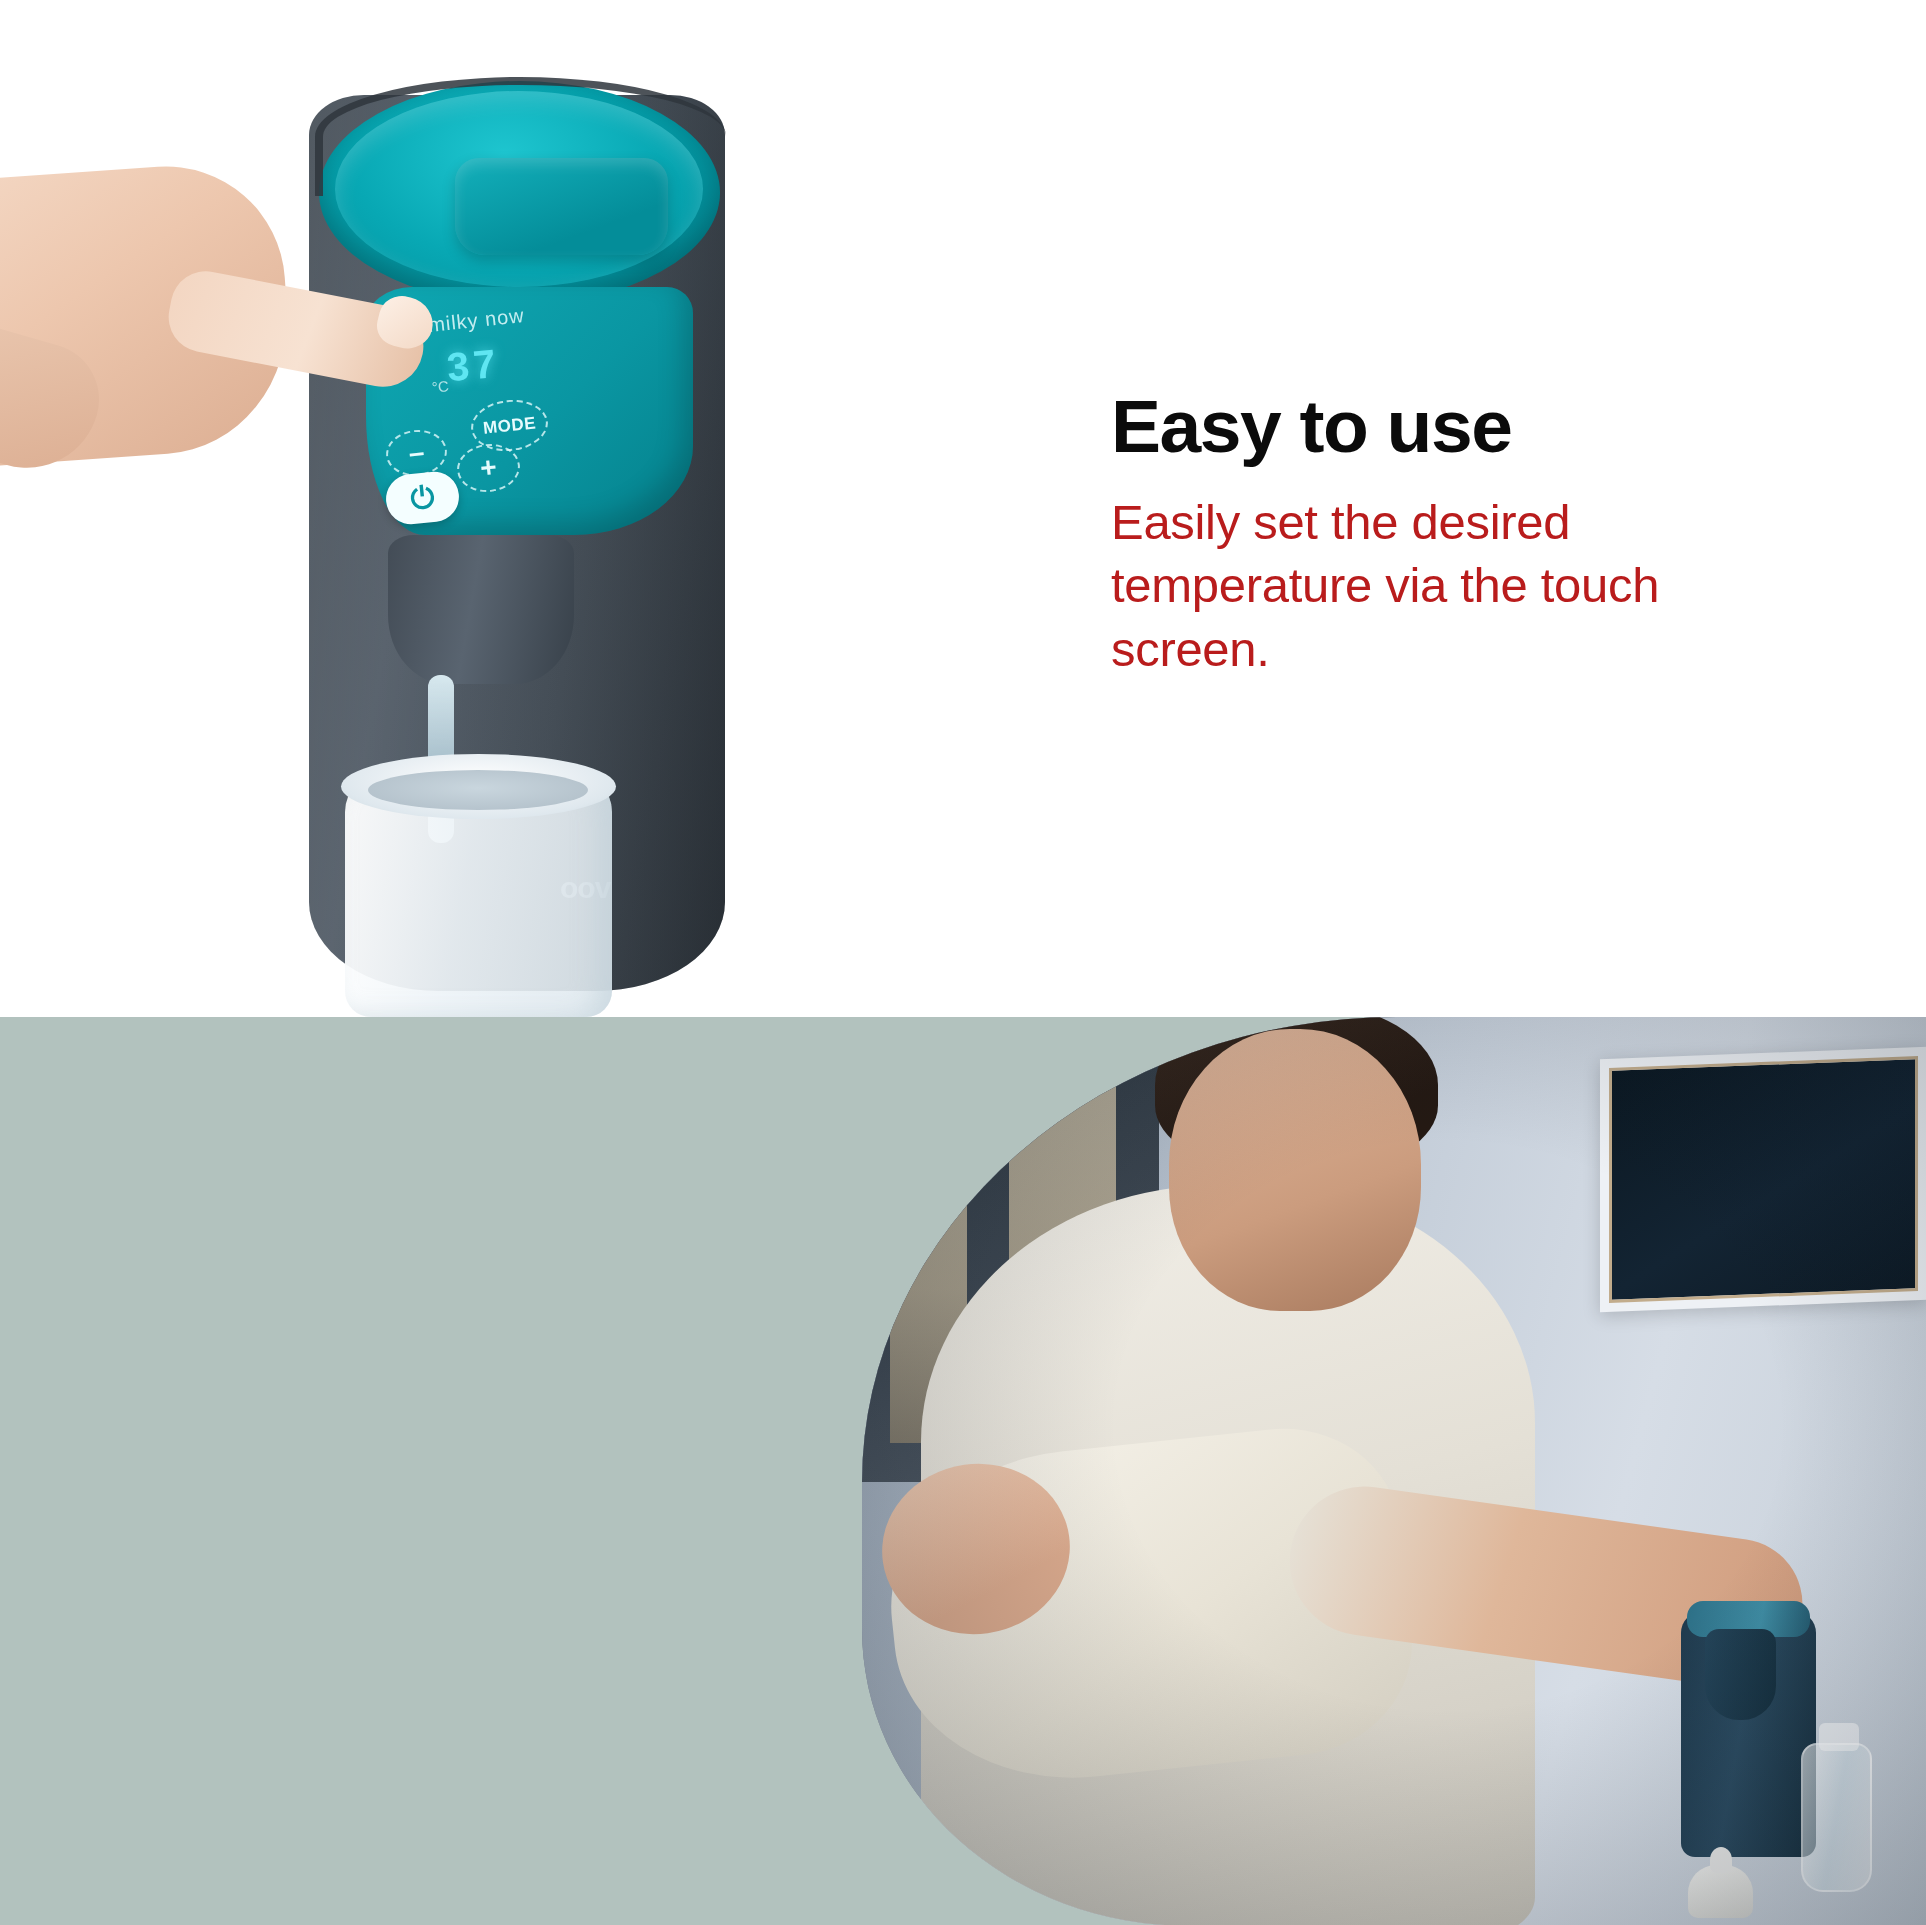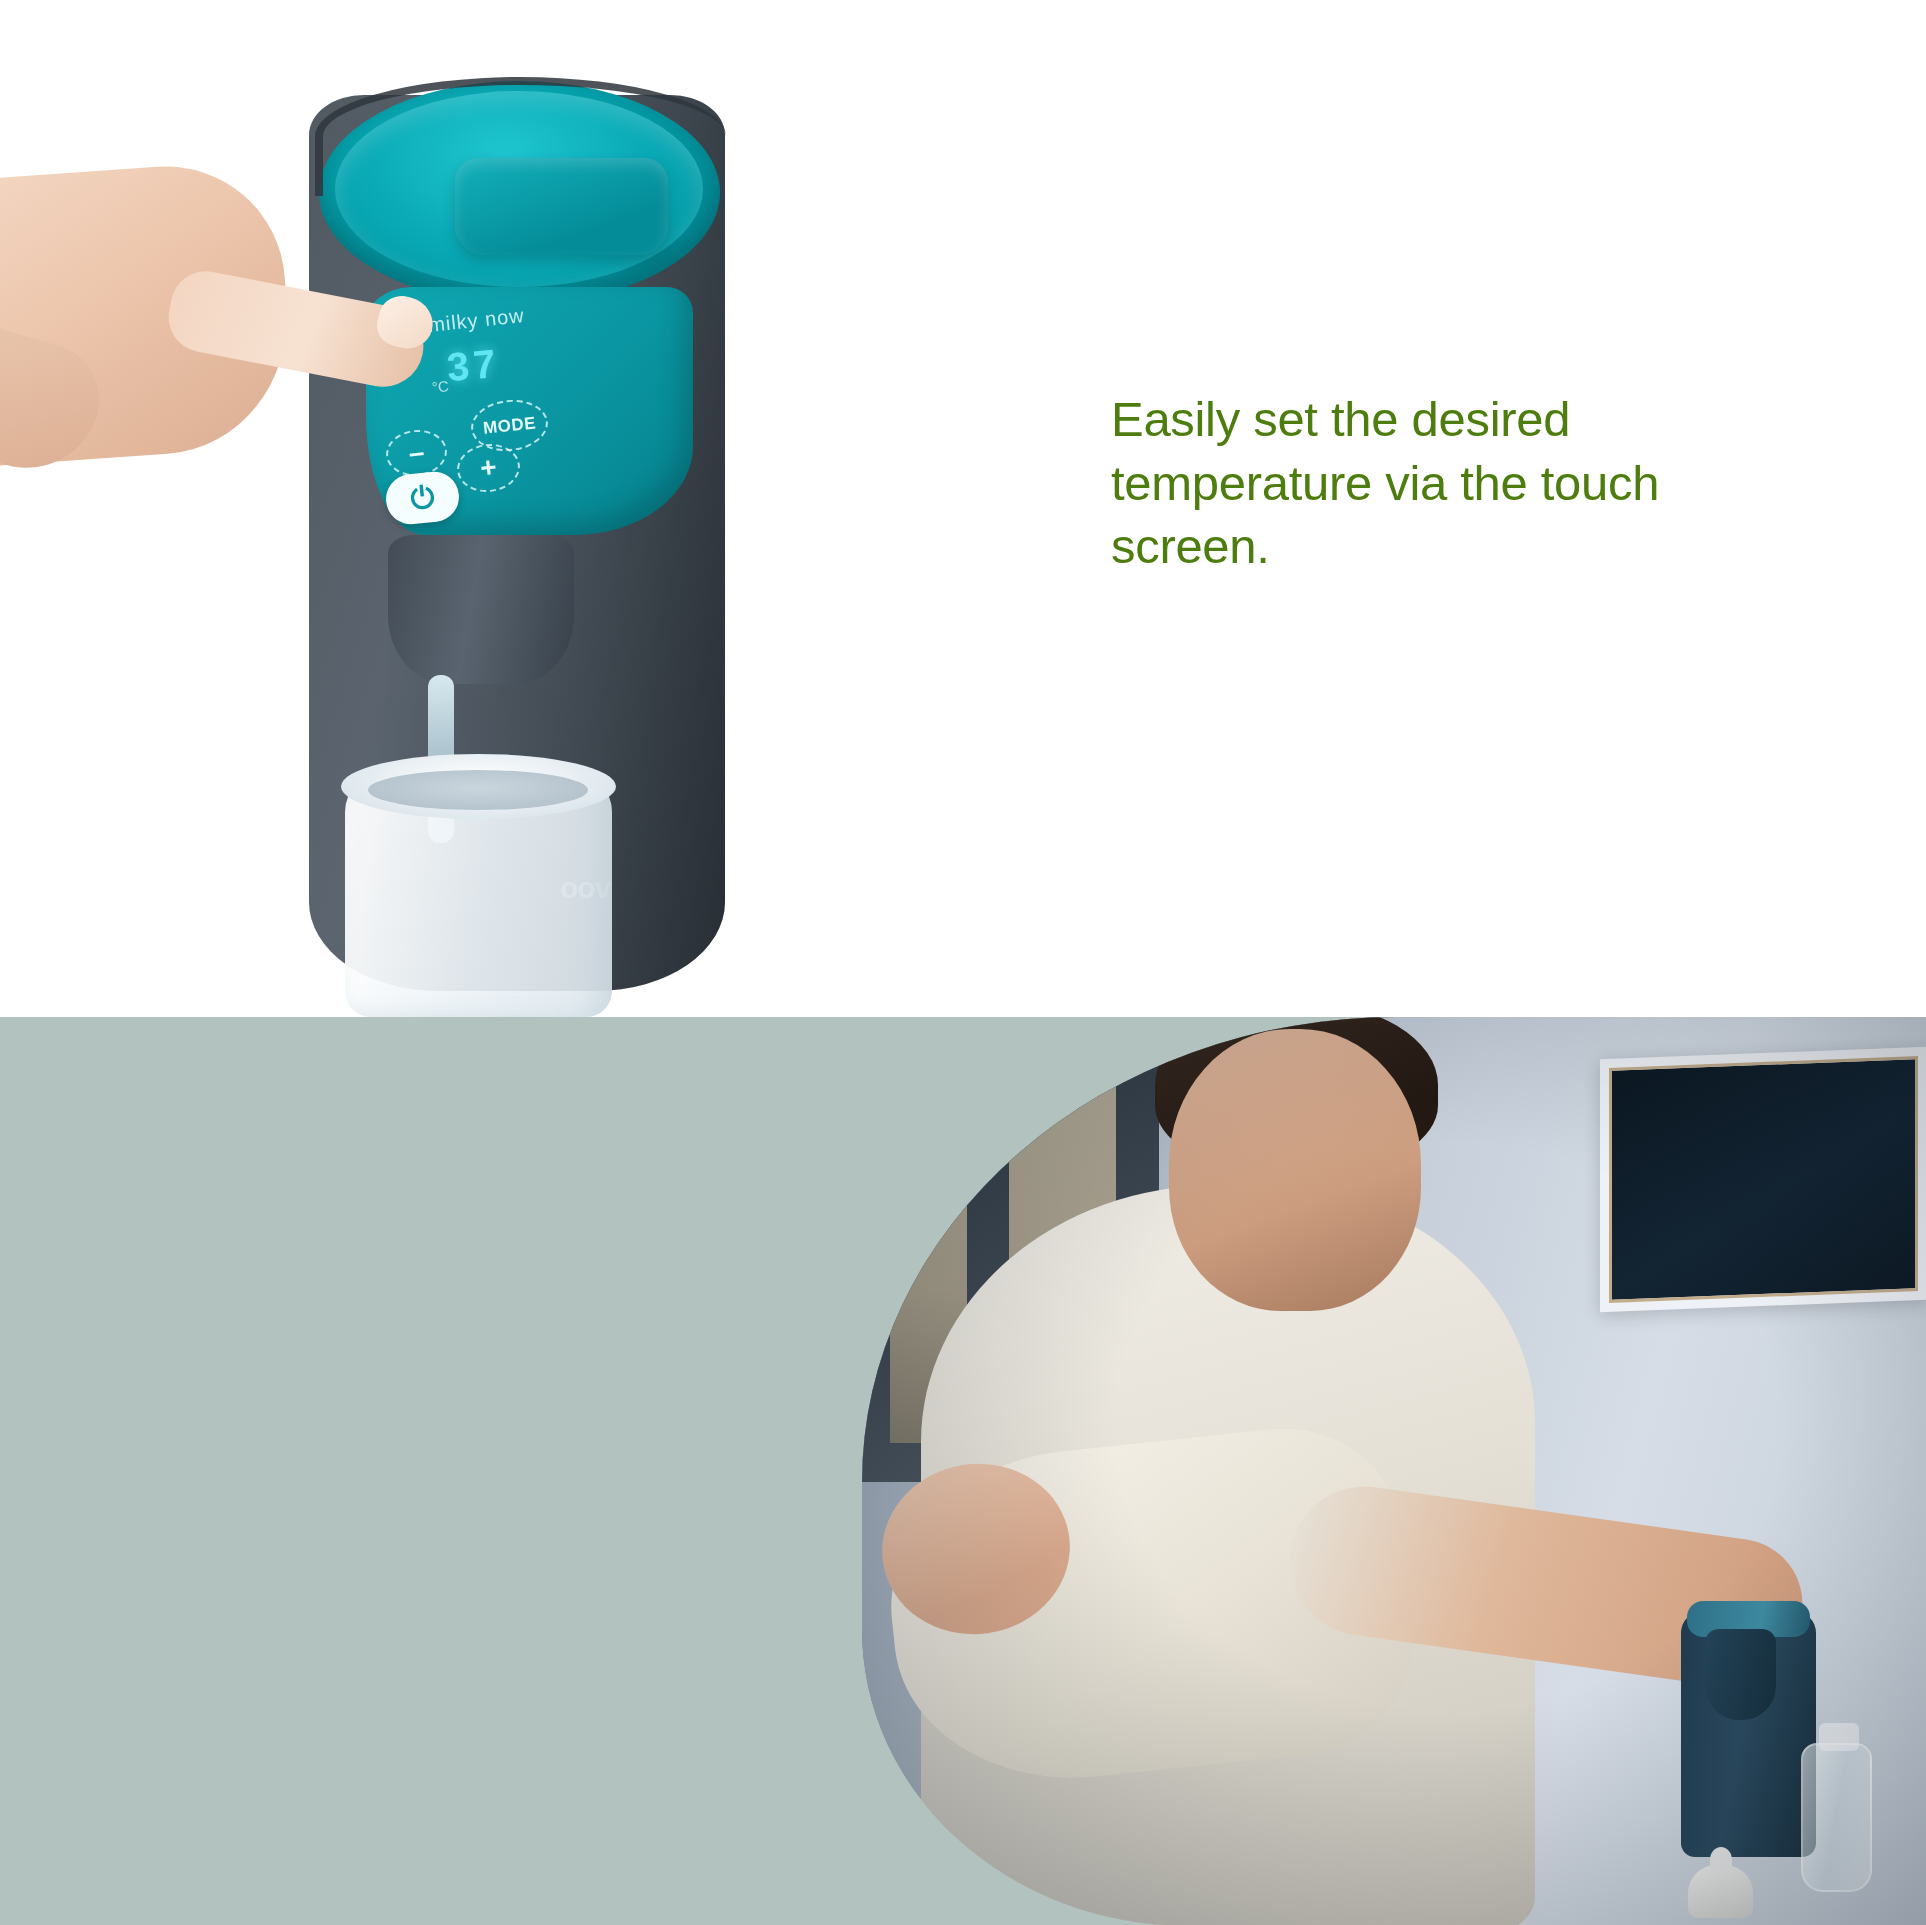--- a/index.html
+++ b/index.html
@@ -26,21 +26,22 @@
 
   
   .copy-top {
     position:absolute; left:1111px; top:388px; width:693px;
   }
   .headline {
     font-size:75px; font-weight:bold; letter-spacing:-1.5px;
     color:#0b0b0b; line-height:1.02;
   }
   .subcopy-top {
-    font-size:49px; color:#4d7c0f; line-height:1.30; letter-spacing:-0.3px;
+    margin-top:26px;
+    font-size:49px; color:#b91c1c; line-height:1.30; letter-spacing:-0.3px;
   }
 
   
   .photo-wrap {
     position:absolute; right:0; top:0; width:1065px; height:909px;
     overflow:hidden;
     border-top-left-radius:535px 465px;
     border-bottom-left-radius:327px 297px;
   }
   .photo {
@@ -346,20 +347,21 @@
       <div class="pr-bottle-mouth"></div>
       <div class="pr-bottle-mouth-in"></div>
 
       <div class="pr-hand"></div>
       <div class="pr-thumb"></div>
       <div class="pr-finger"></div>
       <div class="pr-nail"></div>
     </div>
 
     <div class="copy-top">
+      <h1 class="headline">Easy to use</h1>
       <p class="subcopy-top">Easily set the desired temperature via the touch screen.</p>
     </div>
   </section>
 
   <section class="panel-bottom">
 
     <div class="photo-wrap">
       <div class="photo">
         <div class="ph-wall"></div>
 

